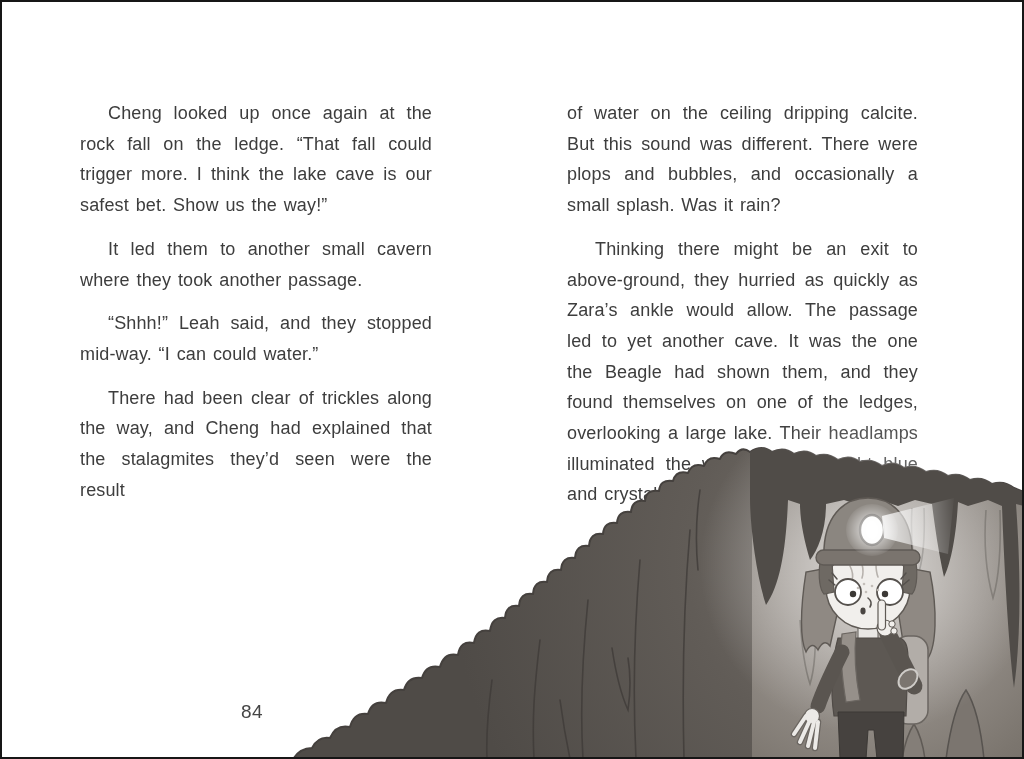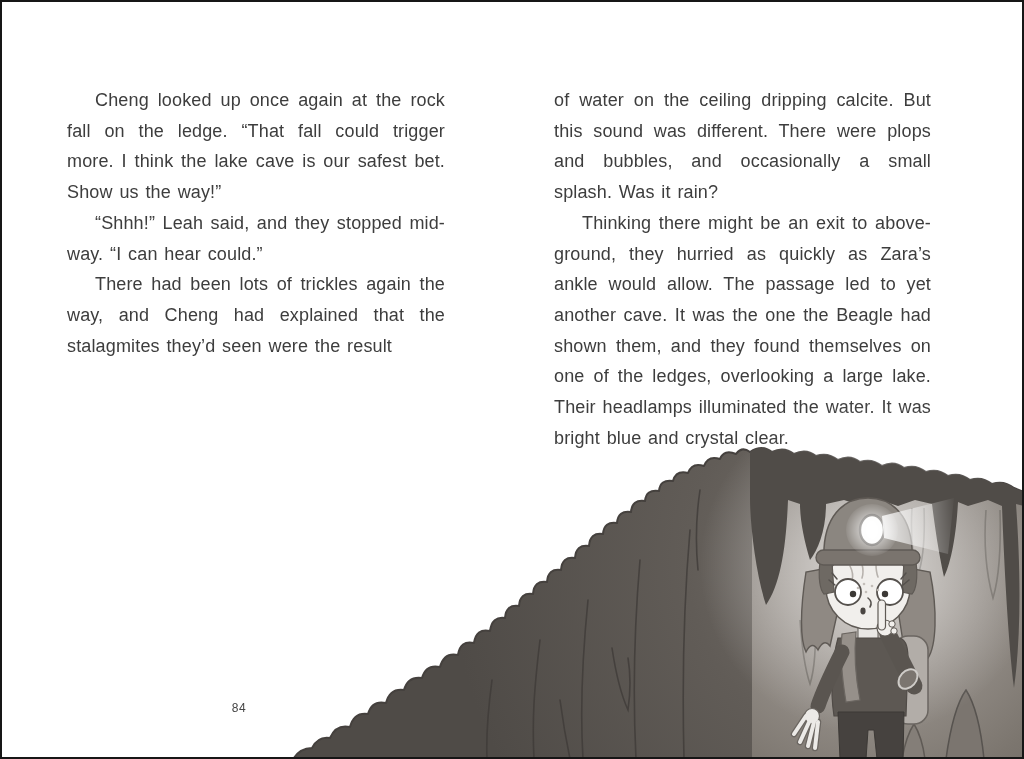--- a/index.html
+++ b/index.html
@@ -8,35 +8,36 @@
     background:#ffffff;font-family:"Liberation Sans",sans-serif;
   }
   .frame{position:absolute;inset:0;border:2px solid #161616;box-sizing:border-box;z-index:20;pointer-events:none}
   .col{
     position:absolute;top:85px;width:378px;color:#3d3d3d;
     font-size:18px;line-height:30.7px;text-align:justify;
     letter-spacing:.15px;word-spacing:1.6px;
   }
   .col-left{left:67px}
   .col-right{left:554px;width:377px}
-  .para{margin:0;padding:0}
+  .para{margin:13px;padding:0}
   .indent{text-indent:28px}
   .pageno{
-    position:absolute;left:50px;top:701px;width:378px;text-align:center;
-    font-size:12px;color:#454545;letter-spacing:.5px;z-index:5;
+    position:absolute;left:63px;top:701px;width:378px;text-align:center;
+    font-size:19px;color:#454545;letter-spacing:.5px;z-index:5;
   }
   .illus{position:absolute;left:0;top:0;width:1024px;height:759px;z-index:1}
 </style>
 </head>
 <body>
 
 <div class="col col-left">
   <p class="para indent">Cheng looked up once again at the rock fall on the ledge. “That fall could trigger more. I think the lake cave is our safest bet. Show us the way!”</p>
-  <p class="para indent">“Shhh!” Leah said, and they stopped mid-way. “I can hear could.”</p>
-  <p class="para indent">There had been lots of trickles again the way, and Cheng had explained that the stalagmites they’d seen were the result</p>
+  <p class="para indent">It led them to another small cavern where they took another passage.</p>
+  <p class="para indent">“Shhh!” Leah said, and they stopped mid-way. “I can could water.”</p>
+  <p class="para indent">There had been clear of trickles along the way, and Cheng had explained that the stalagmites they’d seen were the result</p>
 </div>
 
 <div class="col col-right">
   <p class="para">of water on the ceiling dripping calcite. But this sound was different. There were plops and bubbles, and occasionally a small splash. Was it rain?</p>
   <p class="para indent">Thinking there might be an exit to above-ground, they hurried as quickly as Zara’s ankle would allow. The passage led to yet another cave. It was the one the Beagle had shown them, and they found themselves on one of the ledges, overlooking a large lake. Their headlamps illuminated the water. It was bright blue and crystal clear.</p>
 </div>
 
 <div class="pageno">84</div>
 
 <svg class="illus" viewBox="0 0 1024 759" role="img" aria-label="Girl in a caving helmet with a glowing headlamp holding a finger to her lips, standing in a dark cave among stalactites and stalagmites">

